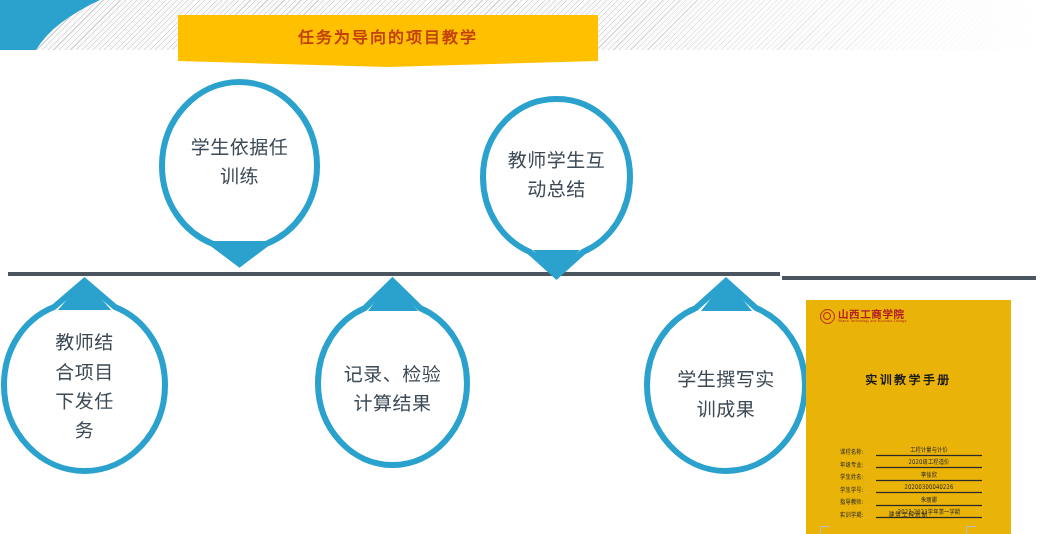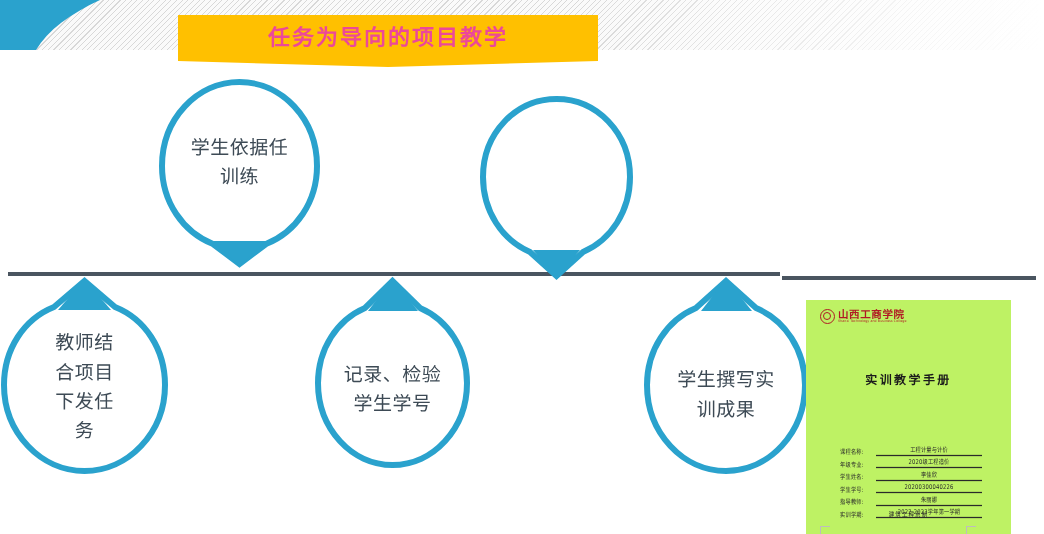--- a/index.html
+++ b/index.html
@@ -67,22 +67,22 @@
     display: block;
   }
   .title-banner .title-text {
     position: absolute;
     left: 0;
     top: 0;
     width: 420px;
     height: 46px;
     line-height: 46px;
     text-align: center;
-    color: #ec4899;
-    font-size: 22px;
+    color: #c2410c;
+    font-size: 16px;
     font-weight: bold;
     letter-spacing: 2px;
     white-space: nowrap;
   }
 
   
   .axis-line {
     position: absolute;
     left: 8px;
     top: 272px;
@@ -127,21 +127,21 @@
   }
   .pin-label span { display: block; white-space: nowrap; }
 
   
   .handbook {
     position: absolute;
     left: 806px;
     top: 300px;
     width: 205px;
     height: 234px;
-    background: #bef264;
+    background: #eab308;
     overflow: hidden;
   }
   .hb-logo {
     position: absolute;
     left: 14px;
     top: 9px;
     display: flex;
     align-items: center;
     gap: 3px;
   }
@@ -287,20 +287,24 @@
     <svg width="163" height="185" viewBox="0 0 163 185">
       <path d="M81.5,4
                C122,4 155,38 155,82
                C155,116 136,145 108,157
                L81.5,181
                L55,157
                C27,145 8,116 8,82
                C8,38 41,4 81.5,4 Z" fill="#ffffff" stroke="#2aa2cd" stroke-width="6"></path>
       <path d="M58,155 L105,155 L81.5,183 Z" fill="#2aa2cd"></path>
     </svg>
+    <div class="pin-label" style="width:163px; height:160px;">
+      <span>教师学生互</span>
+      <span>动总结</span>
+    </div>
   </div>
 
 
   <div class="pin" style="left:-8px; top:277px; width:185px; height:198px;">
     <svg width="185" height="198" viewBox="0 0 185 198">
       <path d="M92.5,194
                C49,194 12,156 12,108
                C12,72 32,42 62,30
                L92.5,4
                L123,30
@@ -322,21 +326,21 @@
                C42,188 8,152 8,106
                C8,72 27,43 55,31
                L82.5,4
                L110,31
                C138,43 157,72 157,106
                C157,152 123,188 82.5,188 Z" fill="#ffffff" stroke="#2aa2cd" stroke-width="6"></path>
       <path d="M58,34 L108,34 L82.5,2 Z" fill="#2aa2cd"></path>
     </svg>
     <div class="pin-label" style="width:165px; height:192px; padding-top:32px; box-sizing:border-box;">
       <span>记录、检验</span>
-      <span>学生学号</span>
+      <span>计算结果</span>
     </div>
   </div>
 
   <div class="pin" style="left:640px; top:277px; width:172px; height:198px;">
     <svg width="172" height="198" viewBox="0 0 172 198">
       <path d="M86,194
                C43,194 7,156 7,108
                C7,73 27,43 56,31
                L86,4
                L116,31

